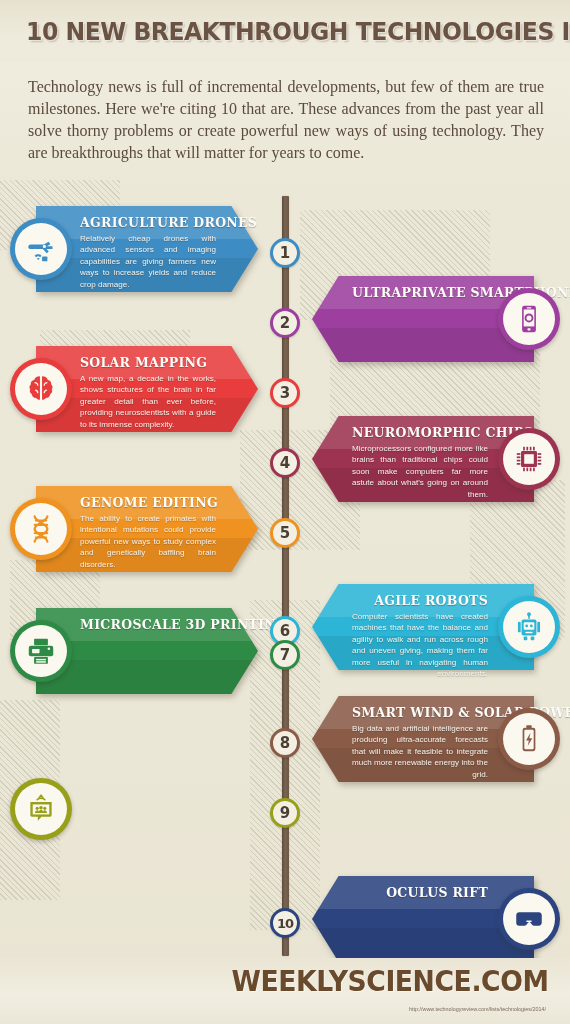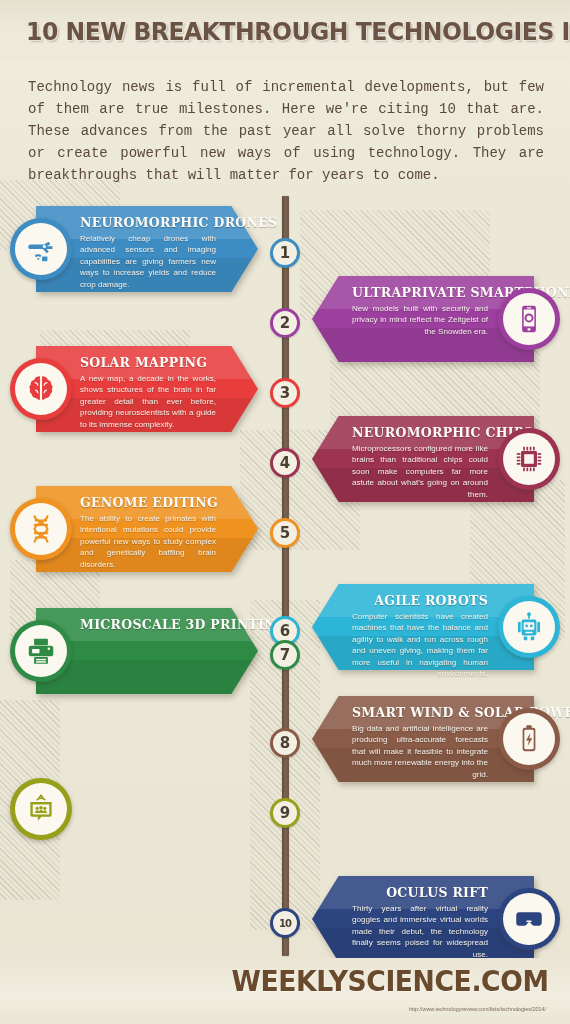--- a/index.html
+++ b/index.html
@@ -46,22 +46,22 @@
     color: #6b5344;
     text-shadow: 1px 1px 0 rgba(255,255,255,0.55), 2px 2px 2px rgba(90,70,55,0.28);
     transform: scaleX(0.94);
     transform-origin: left center;
     white-space: nowrap;
   }
 
   .intro {
     position: absolute;
     top: 76px; left: 28px; width: 516px;
-    font-family: Liberation Mono, monospace;
-    font-size: 14px;
+    font-family: Liberation Serif, serif;
+    font-size: 16px;
     line-height: 22px;
     color: #5a4a3c;
     text-align: justify;
   }
 
   
   .spine {
     position: absolute;
     left: 285px; top: 196px;
     width: 7px; height: 760px;
@@ -146,21 +146,21 @@
     background: #f3efe2;
     border: 3px solid #888;
     display: flex; align-items: center; justify-content: center;
     font-family: "DejaVu Sans", sans-serif;
     font-weight: bold;
     font-size: 15px;
     color: #4a3f33;
     z-index: 8;
     box-shadow: 0 1px 2px rgba(0,0,0,0.2);
   }
-  .num.ten { font-size: 10px; letter-spacing: -1px; }
+  .num.ten { font-size: 13px; letter-spacing: -1px; }
 
   
   .footer-band {
     position: absolute; left: 0; right: 0; bottom: 0; height: 66px;
     background: linear-gradient(180deg,#eae5d4 0%, #f1ede0 55%, #ebe7d7 100%);
   }
   .brand {
     position: absolute; right: 22px; bottom: 26px;
     font-family: "DejaVu Sans", sans-serif;
     font-weight: bold;
@@ -204,21 +204,21 @@
   <div id="rows">
       <div class="row" style="top: 206px;">
         <div class="arrow-wrap left">
           <div class="arrow">
             <div class="body" style="background:#3d8dc4">
               <div class="band-top"></div>
               <div class="band-bot"></div>
             </div>
           </div>
           <div class="txt">
-            <div class="hd">NEUROMORPHIC DRONES</div>
+            <div class="hd">AGRICULTURE DRONES</div>
             <div class="bd">Relatively cheap drones with advanced sensors and imaging capabilities are giving farmers new ways to increase yields and reduce crop damage.</div>
           </div>
         </div>
         <div class="badge left" style="background: rgb(61, 141, 196);">
           <span class="ring"></span>
           <span class="glyph"><svg viewBox="0 0 32 32" width="34" height="34" fill="#3d8dc4">
               <path d="M4 14c0-1.2 1-2.2 2.2-2.2h12.4l4.6-2.6 1.6 2.4-3.3 1.9h5.3v2.6h-5.6l2.1 2.3-1.9 1.7-3.6-4H6.2C5 16.1 4 15.2 4 14z"></path>
               <circle cx="19.2" cy="13.6" r="1.5" fill="#fbf8ef"></circle>
               <path d="M10 22.4c1.8-1.8 4.7-1.8 6.5 0l-1.3 1.3c-1.1-1.1-2.8-1.1-3.9 0zM12 25c.8-.8 2-.8 2.8 0l-1.4 1.4z"></path>
               <rect x="17" y="23" width="5" height="4.6" rx="0.8"></rect>
@@ -229,21 +229,20 @@
       <div class="row" style="top: 276px;">
         <div class="arrow-wrap right">
           <div class="arrow">
             <div class="body" style="background:#9c3f9e">
               <div class="band-top"></div>
               <div class="band-bot"></div>
             </div>
           </div>
           <div class="txt">
             <div class="hd">ULTRAPRIVATE SMARTPHONES</div>
-            <div class="bd">New models built with security and privacy in mind reflect the Zeitgeist of the Snowden era.</div>
           </div>
         </div>
         <div class="badge right" style="background: rgb(156, 63, 158);">
           <span class="ring"></span>
           <span class="glyph"><svg viewBox="0 0 32 32" width="34" height="34" fill="#9c3f9e">
               <rect x="9.5" y="3.5" width="13" height="25" rx="2.2"></rect>
               <rect x="11" y="7" width="10" height="16" fill="#fbf8ef"></rect>
               <circle cx="16" cy="15" r="4.2" fill="#9c3f9e"></circle>
               <circle cx="16" cy="15" r="2.4" fill="#fbf8ef"></circle>
               <rect x="13.8" y="5" width="4.4" height="1" rx="0.5" fill="#fbf8ef"></rect>
@@ -442,21 +441,20 @@
       <div class="row" style="top: 876px;">
         <div class="arrow-wrap right">
           <div class="arrow">
             <div class="body" style="background:#2c4480">
               <div class="band-top"></div>
               <div class="band-bot"></div>
             </div>
           </div>
           <div class="txt">
             <div class="hd">OCULUS RIFT</div>
-            <div class="bd">Thirty years after virtual reality goggles and immersive virtual worlds made their debut, the technology finally seems poised for widespread use.</div>
           </div>
         </div>
         <div class="badge right" style="background: rgb(44, 68, 128);">
           <span class="ring"></span>
           <span class="glyph"><svg viewBox="0 0 32 32" width="34" height="34" fill="#2c4480">
               <path d="M4 12.4c0-1.5 1.2-2.7 2.7-2.7h18.6c1.5 0 2.7 1.2 2.7 2.7v7.2c0 1.5-1.2 2.7-2.7 2.7h-4.6c-1 0-1.6-.5-2.2-1.3l-1.2-1.6c-.6-.8-1.5-.8-2.1 0l-1.2 1.6c-.6.8-1.2 1.3-2.2 1.3H6.7A2.7 2.7 0 0 1 4 19.6z"></path>
               <rect x="13.4" y="17.4" width="5.2" height="1.4" rx="0.6" fill="#fbf8ef"></rect>
             </svg></span>
         </div>
         <div class="num ten" style="border-color: rgb(44, 68, 128);">10</div>

